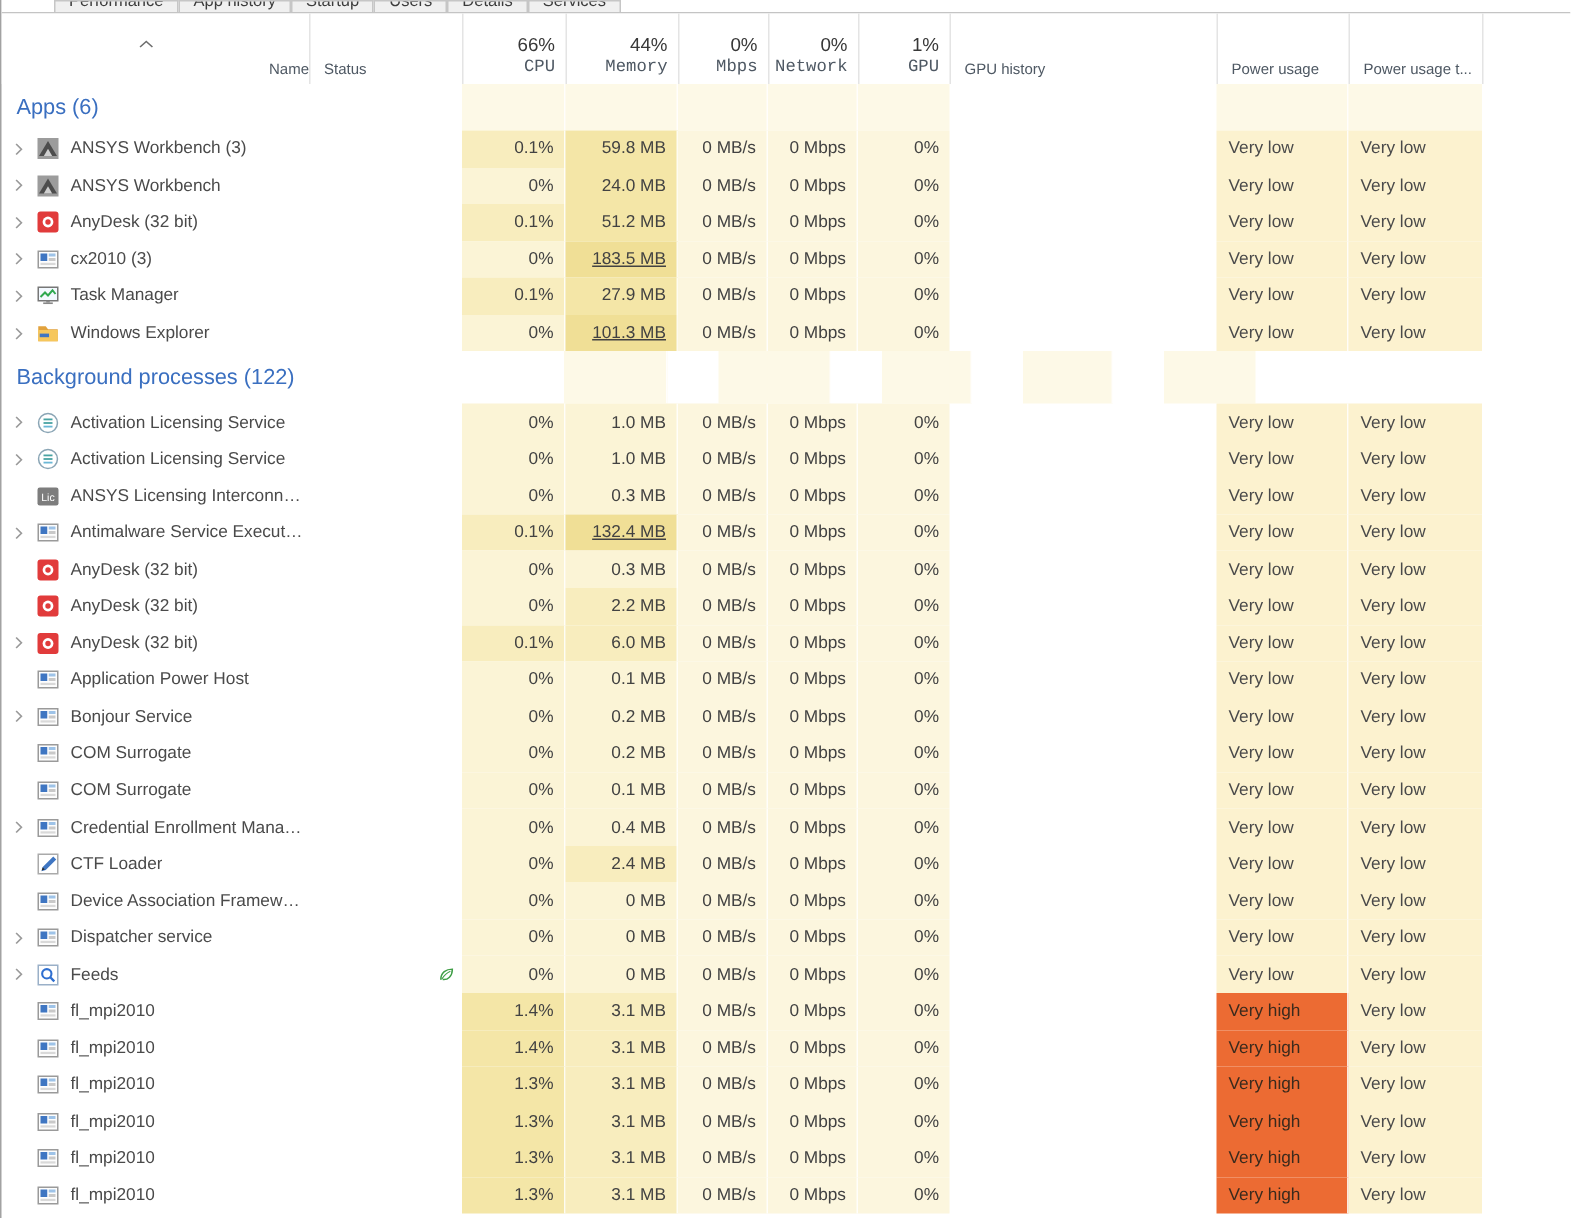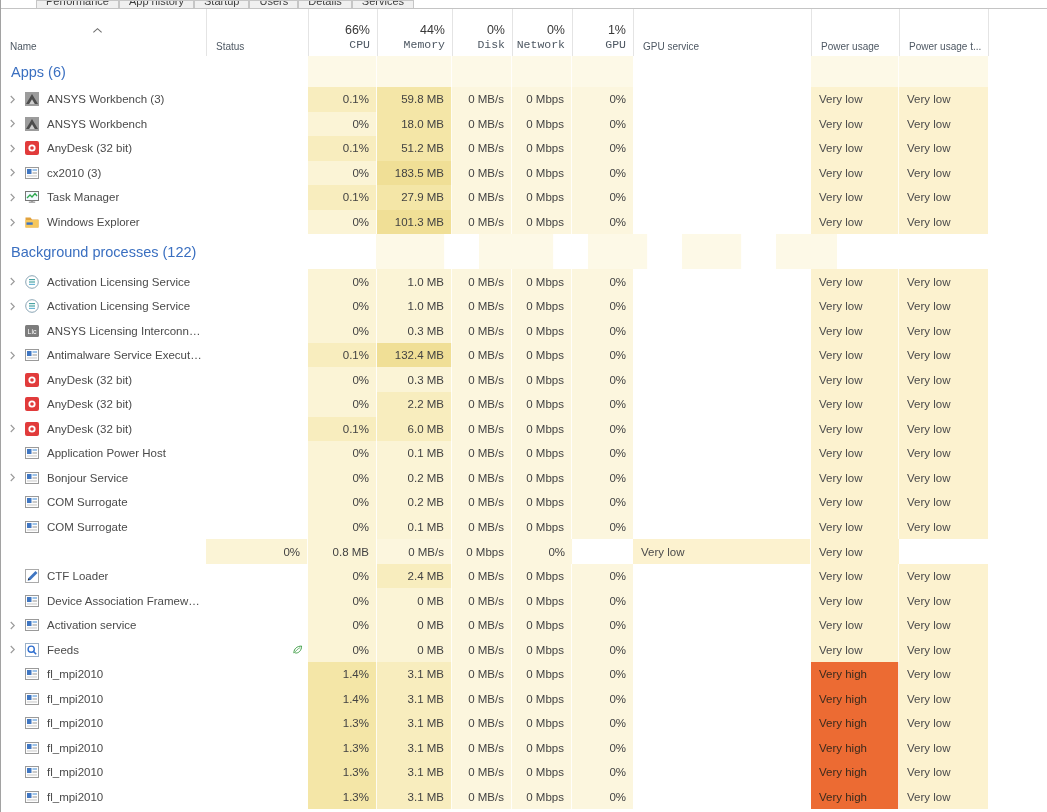--- a/index.html
+++ b/index.html
@@ -11,21 +11,21 @@
   #tabstrip { height:9px; width:100%; overflow:hidden; border-bottom:1px solid #c4c4c4; background:#fff; display:flex; padding-left:35px; }
   .tab { flex:0 0 auto; background:#f0f0f0; border:1px solid #c6c6c6; border-bottom:none; padding:0 9px; overflow:hidden; height:9px; }
   .tab-label { display:block; font-size:11px; color:#3c3c3c; line-height:14px; margin-top:-7px; white-space:nowrap; }
 
   
   .grid { display:grid; grid-template-columns:205px 102px 69px 75px 60px 60px 61px 178px 88px 89px 1fr; }
 
   
   #colhead { height:47px; position:relative; background:#fff; }
   #colhead .hcell { border-left:1px solid #e4e4e4; display:flex; flex-direction:column; justify-content:flex-end; padding-bottom:4px; }
-  #colhead .hcell.first { border-left:none; }
+  #colhead .hcell.first { border-left:none;align-items:flex-end; }
   .hc-num { text-align:right; padding-right:7px; }
   .hc-num .pct { font-size:12.5px; color:#383838; line-height:16px; }
   .hc-num .lbl { font-size:11.5px; color:#4e5863; line-height:14px;font-family:Liberation Mono, monospace; }
   .hc-left { font-size:10px; color:#4e5863; padding-left:9px; }
   #sort-asc { position:absolute; left:91px; top:11px; }
 
   
   #rows { width:100%; }
   .row { height:24.55px; }
   .group-row.g0 { height:31px; }
@@ -40,21 +40,21 @@
   .leaf { position:absolute; right:3px; top:50%; transform:translateY(-50%); width:14px; height:14px; }
   .num { justify-content:flex-end; padding-right:7px; font-size:11.5px; color:#424242; }
   .ptxt { justify-content:flex-start; padding-left:8px; font-size:11.5px; color:#4a4a4a; }
   .engine-cell { padding-left:8px; font-size:11.5px; color:#4a4a4a; }
 
   
   .h0 { background:#fdf9e7; }
   .h1 { background:#fbf4d6; }
   .h2 { background:#f8edbe; }
   .h3 { background:#f4e6a7; }
-  .h4 { background:#f0df96; }
+  .h4 { background:#f0df96;text-decoration:underline; }
   .hd { background:#fcf6de; }
   .plow { background:#fcf2cf; }
   .phigh { background:#ec6b33; color:#3a2a1d; }
   .heat-sep { border-right:1px solid rgba(255,255,255,0.85); }
 
   .group-label { font-size:14.5px; color:#3a6fc0; padding-left:10px; }
   .group-row .cell { overflow:hidden; }
   .hidden-chev svg { visibility:hidden; }
 </style>
 </head>
@@ -98,32 +98,32 @@
     <div class="hcell hc-num">
       <span class="pct">66%</span>
       <span class="lbl">CPU</span>
     </div>
     <div class="hcell hc-num">
       <span class="pct">44%</span>
       <span class="lbl">Memory</span>
     </div>
     <div class="hcell hc-num">
       <span class="pct">0%</span>
-      <span class="lbl">Disk</span>
+      <span class="lbl">Mbps</span>
     </div>
     <div class="hcell hc-num">
       <span class="pct">0%</span>
       <span class="lbl">Network</span>
     </div>
     <div class="hcell hc-num">
       <span class="pct">1%</span>
       <span class="lbl">GPU</span>
     </div>
     <div class="hcell">
-      <span class="hc-left">GPU service</span>
+      <span class="hc-left">GPU history</span>
     </div>
     <div class="hcell">
       <span class="hc-left">Power usage</span>
     </div>
     <div class="hcell">
       <span class="hc-left">Power usage t...</span>
     </div>
     <div class="hcell"></div>
   </div>
 
@@ -187,21 +187,21 @@
               <path d="M2 13 L8 3 L14 13 Z" fill="#4d4d4d"></path>
               <path d="M5.2 13 L8 8.2 L10.8 13 Z" fill="#cfcfcf"></path>
             </svg>
           </span>
       <span class="nm">ANSYS Workbench</span>
     </div>
     <div class="cell status-cell">
           <span class="st"></span>
         </div>
     <div class="cell num heat-sep c-cpu h1">0%</div>
-    <div class="cell num heat-sep c-mem h3">18.0 MB</div>
+    <div class="cell num heat-sep c-mem h3">24.0 MB</div>
     <div class="cell num heat-sep hd c-disk">0 MB/s</div>
     <div class="cell num heat-sep hd c-net">0 Mbps</div>
     <div class="cell num hd c-gpu">0%</div>
     <div class="cell engine-cell c-eng"></div>
     <div class="cell ptxt heat-sep c-pow plow">Very low</div>
     <div class="cell ptxt c-trend plow">Very low</div>
     <div class="cell"></div>
   </div>
 
   <div class="row grid">
@@ -678,25 +678,42 @@
     <div class="cell num heat-sep hd c-disk">0 MB/s</div>
     <div class="cell num heat-sep hd c-net">0 Mbps</div>
     <div class="cell num hd c-gpu">0%</div>
     <div class="cell engine-cell c-eng"></div>
     <div class="cell ptxt heat-sep c-pow plow">Very low</div>
     <div class="cell ptxt c-trend plow">Very low</div>
     <div class="cell"></div>
   </div>
 
   <div class="row grid">
-    <div class="cell status-cell">
-          <span class="st"></span>
-        </div>
-    <div class="cell num heat-sep c-cpu h1">0%</div>
-    <div class="cell num heat-sep c-mem h1">0.8 MB</div>
+    <div class="cell name-cell">
+      <span class="chev">
+            <svg viewBox="0 0 8 12" width="7" height="11">
+              <polyline points="2,2 6,6 2,10" fill="none" stroke="#9a9a9a" stroke-width="1.3"></polyline>
+            </svg>
+          </span>
+      <span class="icon">
+            <svg viewBox="0 0 16 16">
+              <rect x="1.5" y="2.5" width="13" height="11" fill="#fdfdfd" stroke="#9a9a9a"></rect>
+              <rect x="3" y="4" width="4.5" height="5" fill="#3f76c2"></rect>
+              <rect x="8.5" y="4" width="4.5" height="2" fill="#9ec3e8"></rect>
+              <rect x="8.5" y="7" width="4.5" height="2" fill="#c9c9c9"></rect>
+              <rect x="3" y="10.2" width="10" height="1.5" fill="#d9d9d9"></rect>
+            </svg>
+          </span>
+      <span class="nm">Credential Enrollment Manager</span>
+    </div>
+    <div class="cell status-cell">
+          <span class="st"></span>
+        </div>
+    <div class="cell num heat-sep c-cpu h1">0%</div>
+    <div class="cell num heat-sep c-mem h1">0.4 MB</div>
     <div class="cell num heat-sep hd c-disk">0 MB/s</div>
     <div class="cell num heat-sep hd c-net">0 Mbps</div>
     <div class="cell num hd c-gpu">0%</div>
     <div class="cell engine-cell c-eng"></div>
     <div class="cell ptxt heat-sep c-pow plow">Very low</div>
     <div class="cell ptxt c-trend plow">Very low</div>
     <div class="cell"></div>
   </div>
 
   <div class="row grid">
@@ -770,21 +787,21 @@
           </span>
       <span class="icon">
             <svg viewBox="0 0 16 16">
               <rect x="1.5" y="2.5" width="13" height="11" fill="#fdfdfd" stroke="#9a9a9a"></rect>
               <rect x="3" y="4" width="4.5" height="5" fill="#3f76c2"></rect>
               <rect x="8.5" y="4" width="4.5" height="2" fill="#9ec3e8"></rect>
               <rect x="8.5" y="7" width="4.5" height="2" fill="#c9c9c9"></rect>
               <rect x="3" y="10.2" width="10" height="1.5" fill="#d9d9d9"></rect>
             </svg>
           </span>
-      <span class="nm">Activation service</span>
+      <span class="nm">Dispatcher service</span>
     </div>
     <div class="cell status-cell">
           <span class="st"></span>
         </div>
     <div class="cell num heat-sep c-cpu h1">0%</div>
     <div class="cell num heat-sep c-mem h1">0 MB</div>
     <div class="cell num heat-sep hd c-disk">0 MB/s</div>
     <div class="cell num heat-sep hd c-net">0 Mbps</div>
     <div class="cell num hd c-gpu">0%</div>
     <div class="cell engine-cell c-eng"></div>

